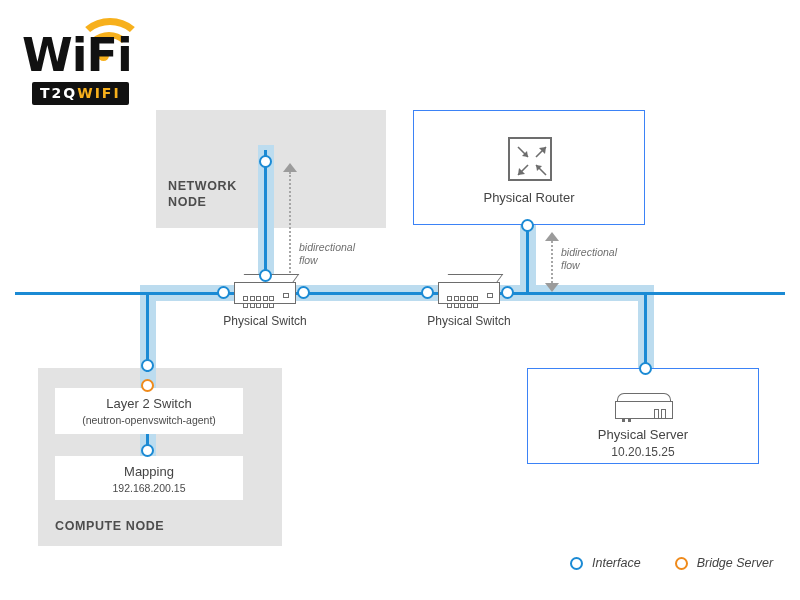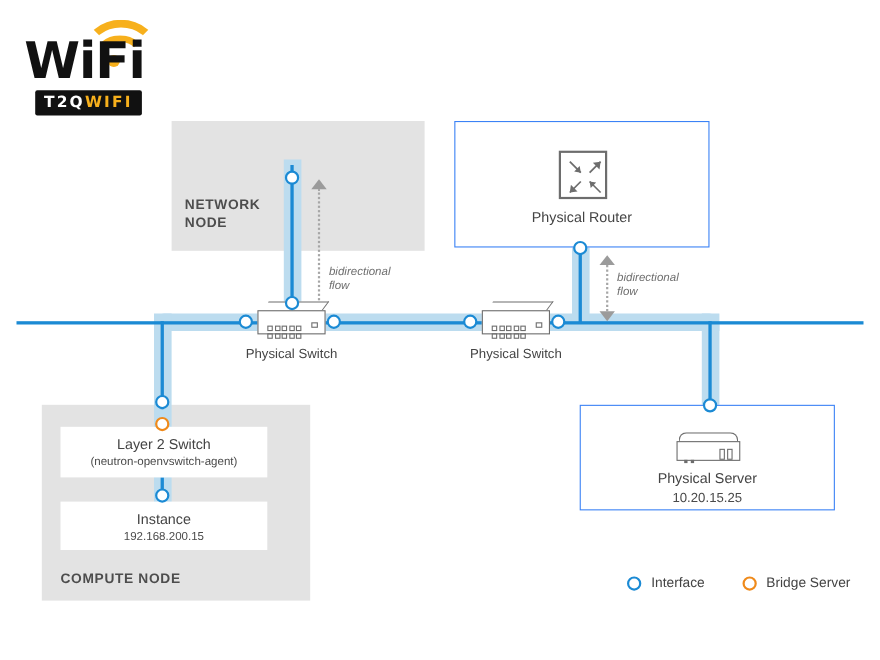--- a/index.html
+++ b/index.html
@@ -450,21 +450,21 @@
     </div>
   </div>
   <div class="device-label" style="left:389px; top:314px;">Physical Switch</div>
 
   <div class="card" style="left:55px; top:388px; width:188px; height:46px;">
     <div class="card-title" style="top:8px;">Layer 2 Switch</div>
     <div class="card-sub" style="top:26px;">(neutron-openvswitch-agent)</div>
   </div>
 
   <div class="card" style="left:55px; top:456px; width:188px; height:44px;">
-    <div class="card-title" style="top:8px;">Instance</div>
+    <div class="card-title" style="top:8px;">Mapping</div>
     <div class="card-sub" style="top:26px;">192.168.200.15</div>
   </div>
 
   <div class="card bordered" style="left:527px; top:368px; width:232px; height:96px;">
     <div class="server-icon" style="left:87px; top:24px;">
       <div class="lid"></div>
       <div class="base"></div>
       <div class="dots"><i></i><i></i></div>
       <div class="bays"><i></i><i></i></div>
     </div>
@@ -477,21 +477,21 @@
   <div class="node" style="left:217px; top:286px;"></div>
   <div class="node" style="left:297px; top:286px;"></div>
   <div class="node" style="left:421px; top:286px;"></div>
   <div class="node" style="left:501px; top:286px;"></div>
   <div class="node" style="left:521px; top:219px;"></div>
   <div class="node" style="left:141px; top:359px;"></div>
   <div class="node orange" style="left:141px; top:379px;"></div>
   <div class="node" style="left:141px; top:444px;"></div>
   <div class="node" style="left:639px; top:362px;"></div>
 
-  <div class="legend" style="left:570px; top:523px;">
+  <div class="legend" style="left:570px; top:556px;font-style:italic;">
     <div class="legend-item">
       <div class="legend-swatch"></div>
       <div class="legend-text">Interface</div>
     </div>
     <div class="legend-item" style="margin-right:0;">
       <div class="legend-swatch orange"></div>
       <div class="legend-text">Bridge Server</div>
     </div>
   </div>
 

